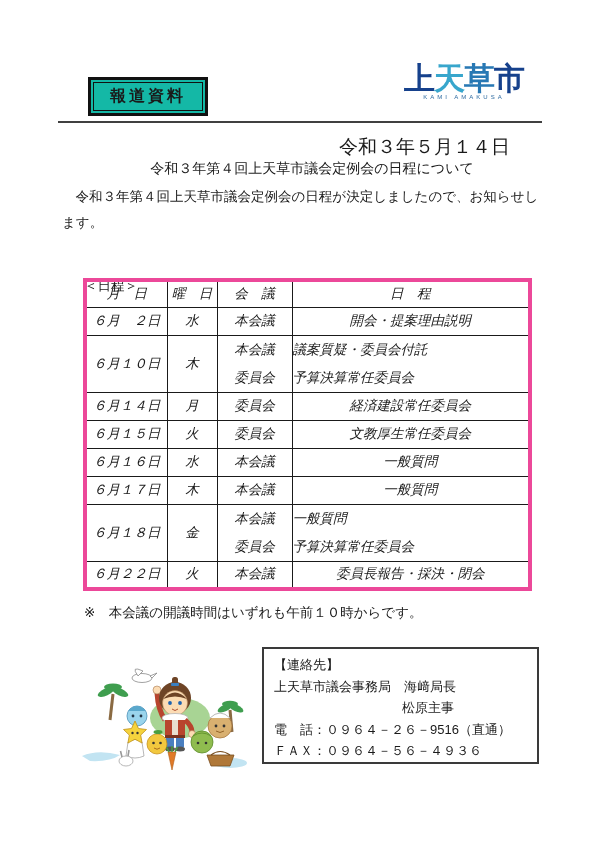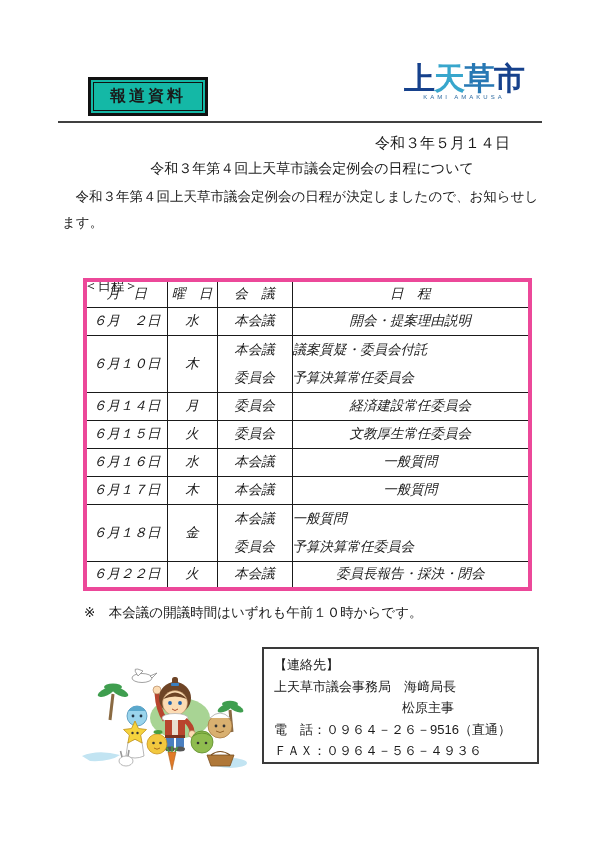--- a/index.html
+++ b/index.html
@@ -29,21 +29,21 @@
   .logo-sub {
     font-size:6px; letter-spacing:3px; color:#2d6aa0; margin-top:-2px;
     white-space:nowrap;
   }
   .rule {
     position:absolute; left:58px; top:121px; width:484px;
     border-top:2px solid #404040;
   }
   .doc-date {
     position:absolute; top:134px; right:90px;
-    font-size:15px; white-space:nowrap;
+    font-size:19px; white-space:nowrap;
   }
   
   .doc-title {
     position:absolute; top:160px; left:0; width:100%;
     text-align:center; font-size:14px; white-space:nowrap;margin-left:12px;
   }
   .doc-para {
     position:absolute; top:184px; left:62px; width:486px;
     font-size:13.5px; line-height:26px; text-align:left;
   }

